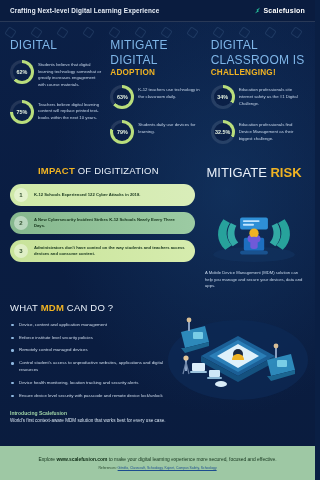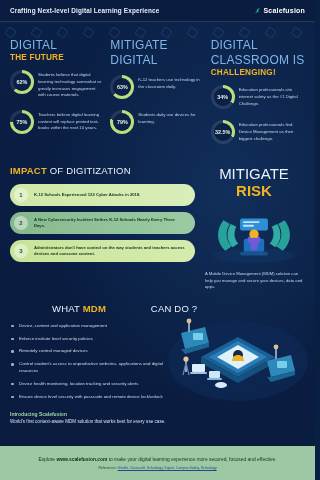--- a/index.html
+++ b/index.html
@@ -62,21 +62,21 @@
     display:flex; align-items:center; justify-content:center;
     font-style:normal; font-size:5.4px; font-weight:bold; color:#e7f3e2;
   }
   .stat-txt {
     font-size:4.3px; line-height:1.55; color:#c6d6ea; padding-top:2px;
   }
 
   
   .mid { display:flex; padding:10px 10px 0 10px; gap:8px; }
   .impact { width:185px; }
-  .sec-title { font-size:9.5px; letter-spacing:.2px; margin-bottom:8px; }
+  .sec-title { font-size:9.5px; letter-spacing:.2px; margin-bottom:8px;margin-left:28px; }
   .sec-title .a { color:#f0b323; font-weight:bold; }
   .sec-title .b { color:#eaf1fa; }
 
   .bar {
     display:flex; align-items:center; gap:6px;
     border-radius:11px; padding:4px 8px 4px 4px; margin-bottom:6px;
     min-height:21px;
   }
   .bar-1 { background:linear-gradient(90deg,#cfe9a8,#d9edb9); }
   .bar-2 { background:linear-gradient(90deg,#86b88e,#9ccba3); }
@@ -84,30 +84,30 @@
   .bar-num {
     flex:0 0 14px; width:14px; height:14px; border-radius:50%;
     background:rgba(255,255,255,.42);
     display:flex; align-items:center; justify-content:center;
     font-size:6px; font-weight:bold; color:#33502f;
   }
   .bar-txt { font-size:4.2px; line-height:1.5; color:#16351c; font-weight:bold; }
 
   
   .mitigate { flex:1; text-align:center; }
-  .mit-title { font-size:15px; margin-bottom:6px; }
+  .mit-title { font-size:13px; margin-bottom:24px; }
   .mit-title .b { color:#eaf1fa; }
   .mit-title .a { color:#f0b323; font-weight:bold; }
   .mit-art { height:62px; position:relative; margin-bottom:4px; }
   .mit-txt { font-size:4.2px; line-height:1.55; color:#c6d6ea; text-align:left; padding:0 2px; }
 
   
   .mdm { padding:12px 10px 0 10px; position:relative; }
   .mdm-title { font-size:9.5px; letter-spacing:.2px; margin-bottom:9px; }
-  .mdm-title .b { color:#eaf1fa;margin-left:42px; }
+  .mdm-title .b { color:#eaf1fa; }
   .mdm-title .a { color:#f0b323; font-weight:bold; }
   .mdm-list { list-style:none; width:160px; }
   .mdm-list li {
     position:relative; padding-left:9px; margin-bottom:6px;
     font-size:4.4px; line-height:1.55; color:#cfdcec;
   }
   .mdm-list li:before {
     content:""; position:absolute; left:1px; top:2px;
     width:2.5px; height:2.5px; border-radius:50%; background:#8fb8e0;
   }
@@ -160,41 +160,41 @@
       <span style="left: 214px;"></span>
       <span style="left: 240px;"></span>
       <span style="left: 266px;"></span>
       <span style="left: 292px;"></span>
     </div>
 
   <div class="stats" id="stats">
       <div class="stat-col">
         <div class="col-head">
           <span class="l">DIGITAL</span>
-          <span class="hl">THE FUTURE</span>
         </div>
         <div class="stat-row">
           <div class="donut">
             <i style="background: conic-gradient(rgb(185, 222, 124) 0deg, rgb(185, 222, 124) 223deg, rgba(255, 255, 255, 0.1) 223deg, rgba(255, 255, 255, 0.1) 360deg);"></i>
             <em>62%</em>
           </div>
           <div class="stat-txt">Students believe that digital learning technology somewhat or greatly increases engagement with course materials.</div>
         </div>
         <div class="stat-row">
           <div class="donut">
             <i style="background: conic-gradient(rgb(185, 222, 124) 0deg, rgb(185, 222, 124) 270deg, rgba(255, 255, 255, 0.1) 270deg, rgba(255, 255, 255, 0.1) 360deg);"></i>
             <em>75%</em>
           </div>
           <div class="stat-txt">Teachers believe digital learning content will replace printed text-books within the next 10 years.</div>
         </div>
       </div>
       <div class="stat-col">
         <div class="col-head">
           <span class="l">MITIGATE</span>
           <span class="l">DIGITAL</span>
+          <span class="hl">ADOPTION</span>
         </div>
         <div class="stat-row">
           <div class="donut">
             <i style="background: conic-gradient(rgb(185, 222, 124) 0deg, rgb(185, 222, 124) 227deg, rgba(255, 255, 255, 0.1) 227deg, rgba(255, 255, 255, 0.1) 360deg);"></i>
             <em>63%</em>
           </div>
           <div class="stat-txt">K-12 teachers use technology in the classroom daily.</div>
         </div>
         <div class="stat-row">
           <div class="donut">

